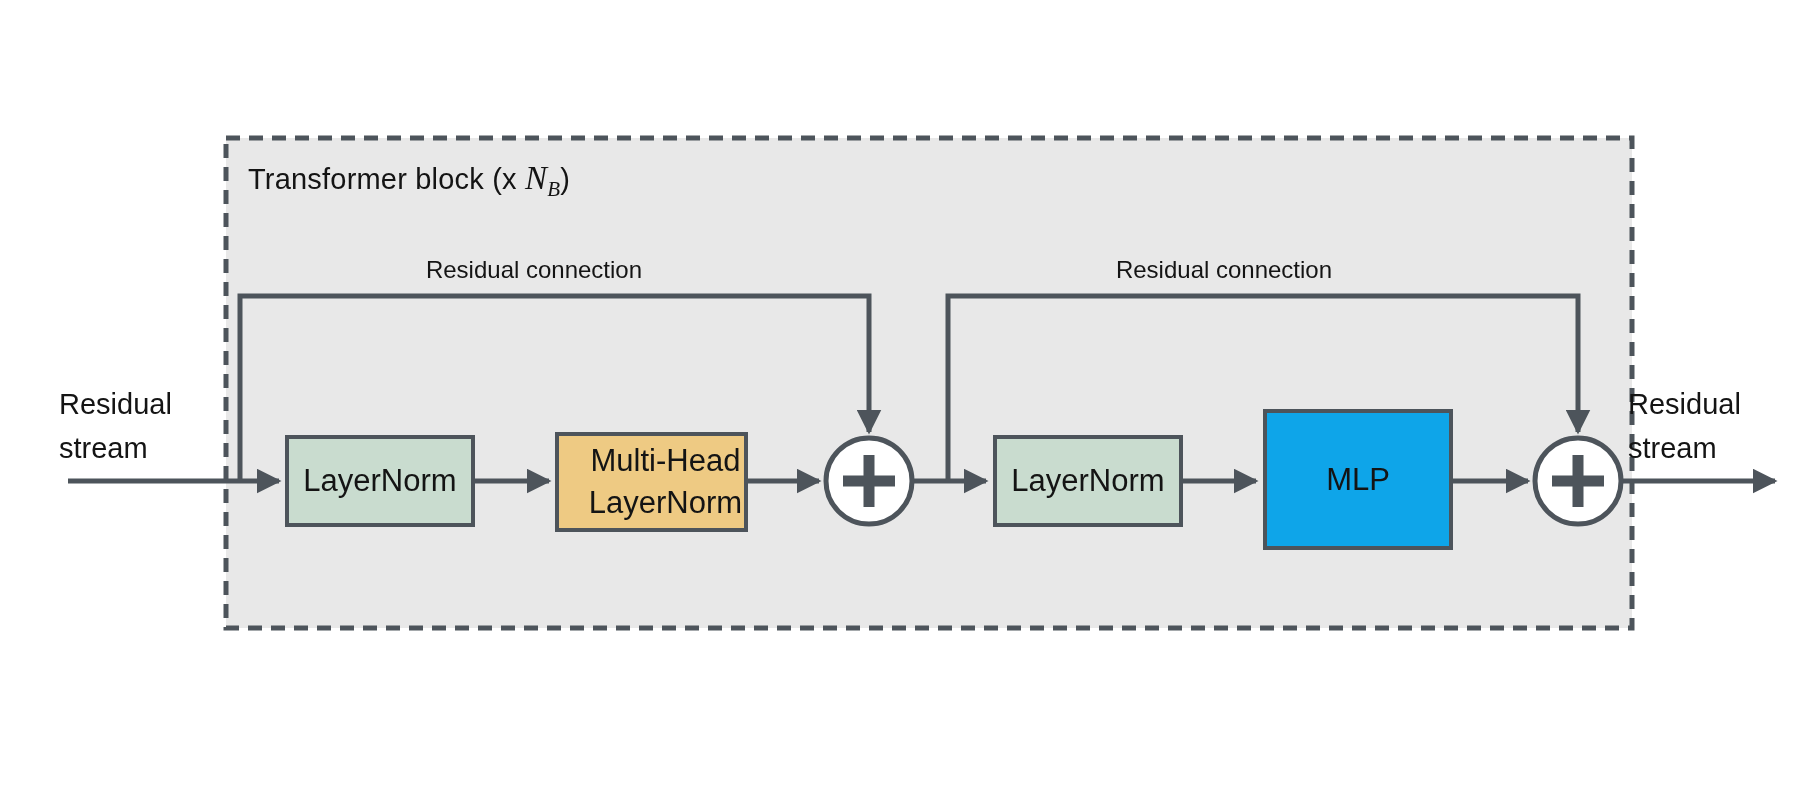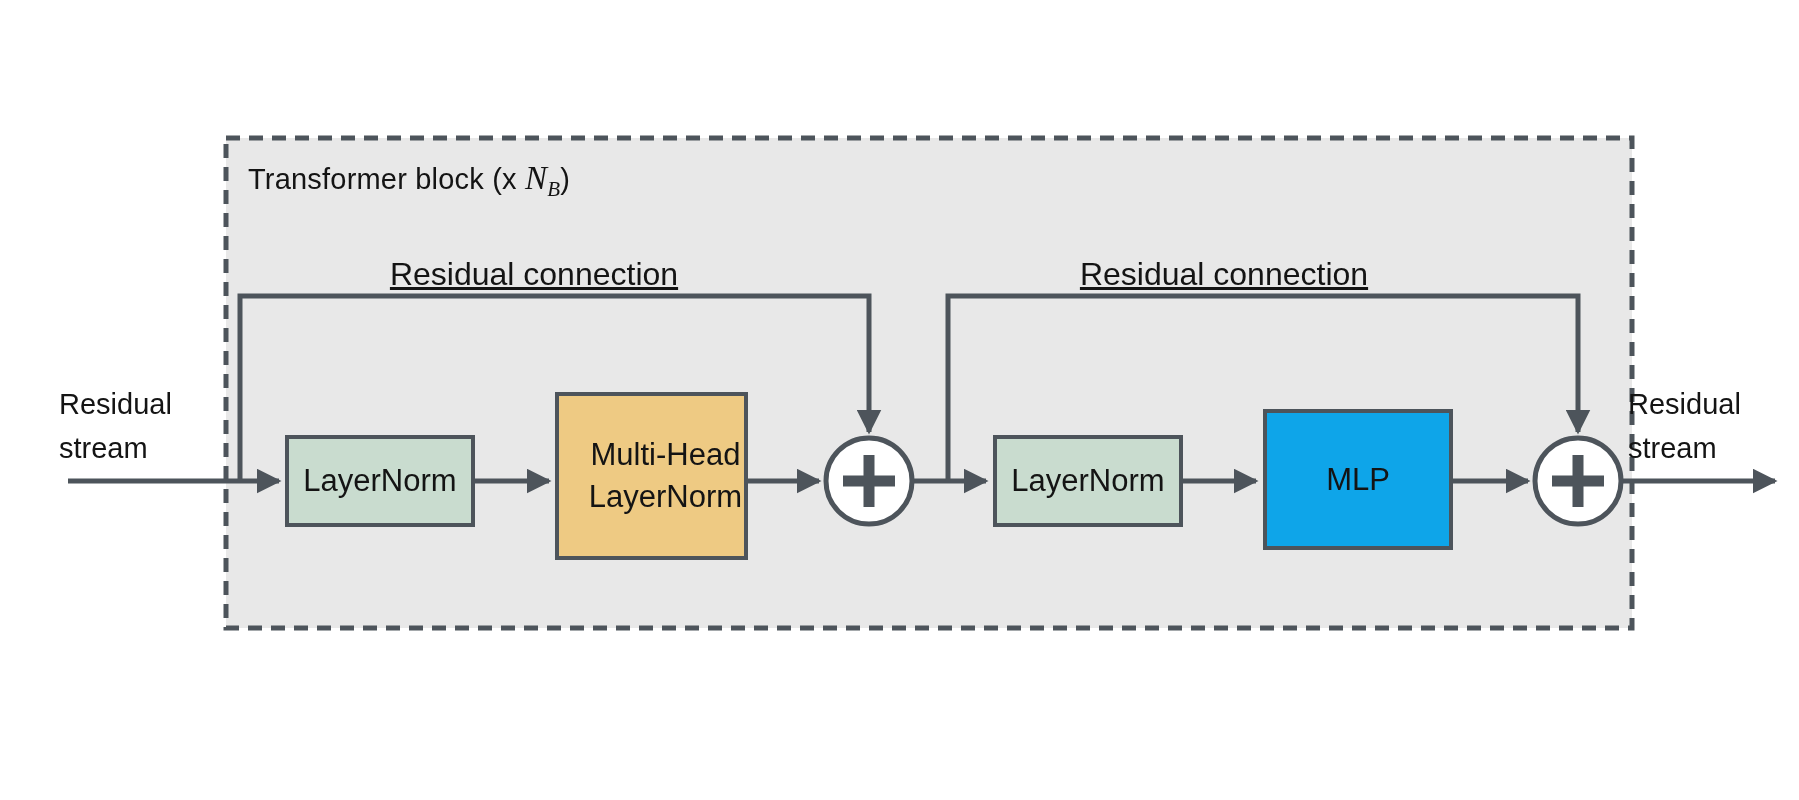--- a/index.html
+++ b/index.html
@@ -39,23 +39,22 @@
     font-family: "Liberation Serif", serif;
     font-style: italic;
     font-size: 21px;
     vertical-align: -7px;
     line-height: 0;
   }
   .residual-connection-label {
     top: 256px;
     width: 320px;
     text-align: center;
-    font-size: 32px;
+    font-size: 24px;
     white-space: nowrap;
-    text-decoration: underline;
   }
   .rc-left  { left: 354px; }
   .rc-right { left: 1044px; }
   .stream-label {
     top: 382px;
     width: 176px;
     font-size: 29px;
     line-height: 44px;
     font-weight: 500;
   }
@@ -66,21 +65,21 @@
     border: 4.5px solid #4d545b;
     display: flex;
     flex-direction: column;
     align-items: center;
     justify-content: center;
     font-size: 31px;
     line-height: 42px;
     text-align: center;
   }
   .node-layernorm1 { left: 265px;  top: 435px; width: 190px; height: 92px;  }
-  .node-attention  { left: 535px;  top: 392px; width: 193px; height: 168px; padding-left: 28px; }
+  .node-attention  { left: 535px;  top: 432px; width: 193px; height: 100px; padding-left: 28px; }
   .node-layernorm2 { left: 973px;  top: 435px; width: 190px; height: 92px;  }
   .node-mlp        { left: 1243px; top: 409px; width: 190px; height: 141px; }
 </style>
 </head>
 <body>
 
 <div class="stage">
 
   <svg class="connectors" viewBox="0 0 1799 800" xmlns="http://www.w3.org/2000/svg">
     <defs>

